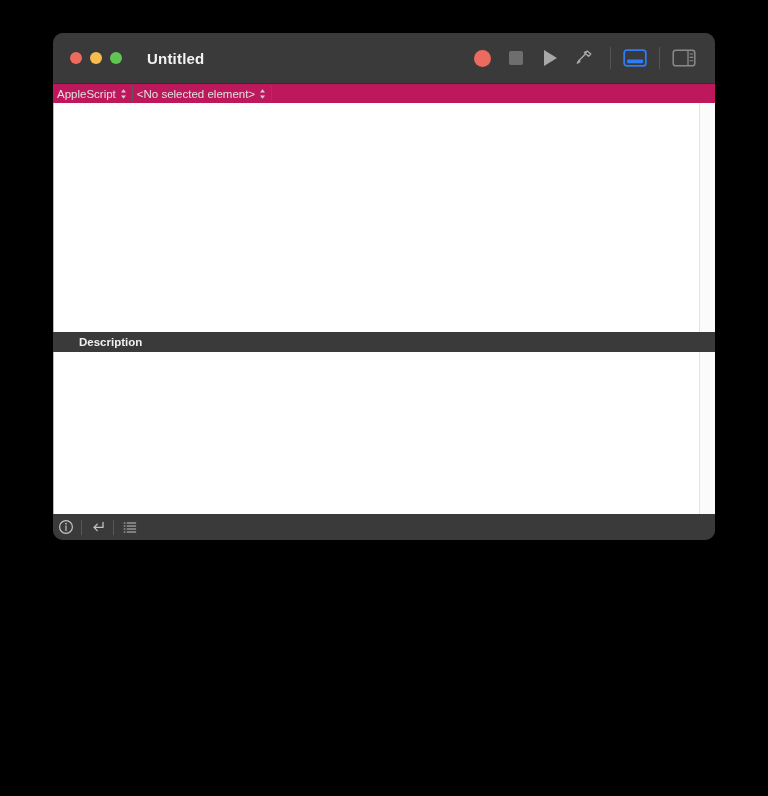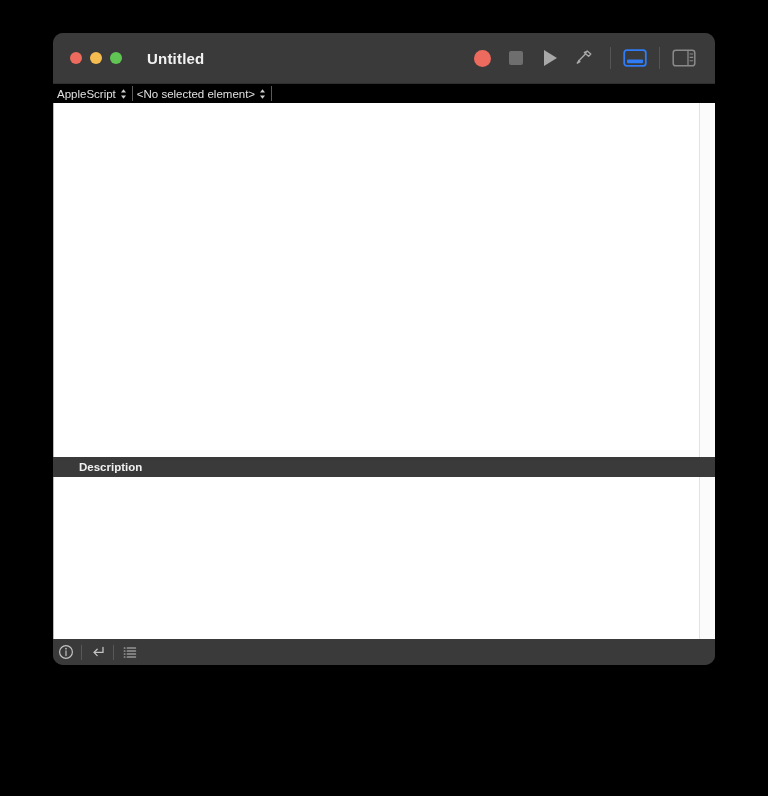--- a/index.html
+++ b/index.html
@@ -18,21 +18,21 @@
     height: 796px;
     background: #000000;
   }
 
   
   #window {
     position: absolute;
     left: 53px;
     top: 33px;
     width: 662px;
-    height: 632px;
+    height: 507px;
     background: #333333;
     border-radius: 10px;
     overflow: hidden;
     box-shadow: 0 6px 28px rgba(0,0,0,0.85);
     display: flex;
     flex-direction: column;
   }
 
   
   #titlebar {
@@ -121,21 +121,21 @@
     height: 22px;
     display: flex;
     align-items: center;
     justify-content: center;
   }
 
   
   #selector-bar {
     height: 19px;
     min-height: 19px;
-    background: #000000;
+    background: #be185d;
     display: flex;
     align-items: center;
     flex-shrink: 0;
     border-top: 1px solid #2e2e2e;
   }
   .popup {
     display: flex;
     align-items: center;
     height: 19px;
     padding: 0 5px 0 4px;

